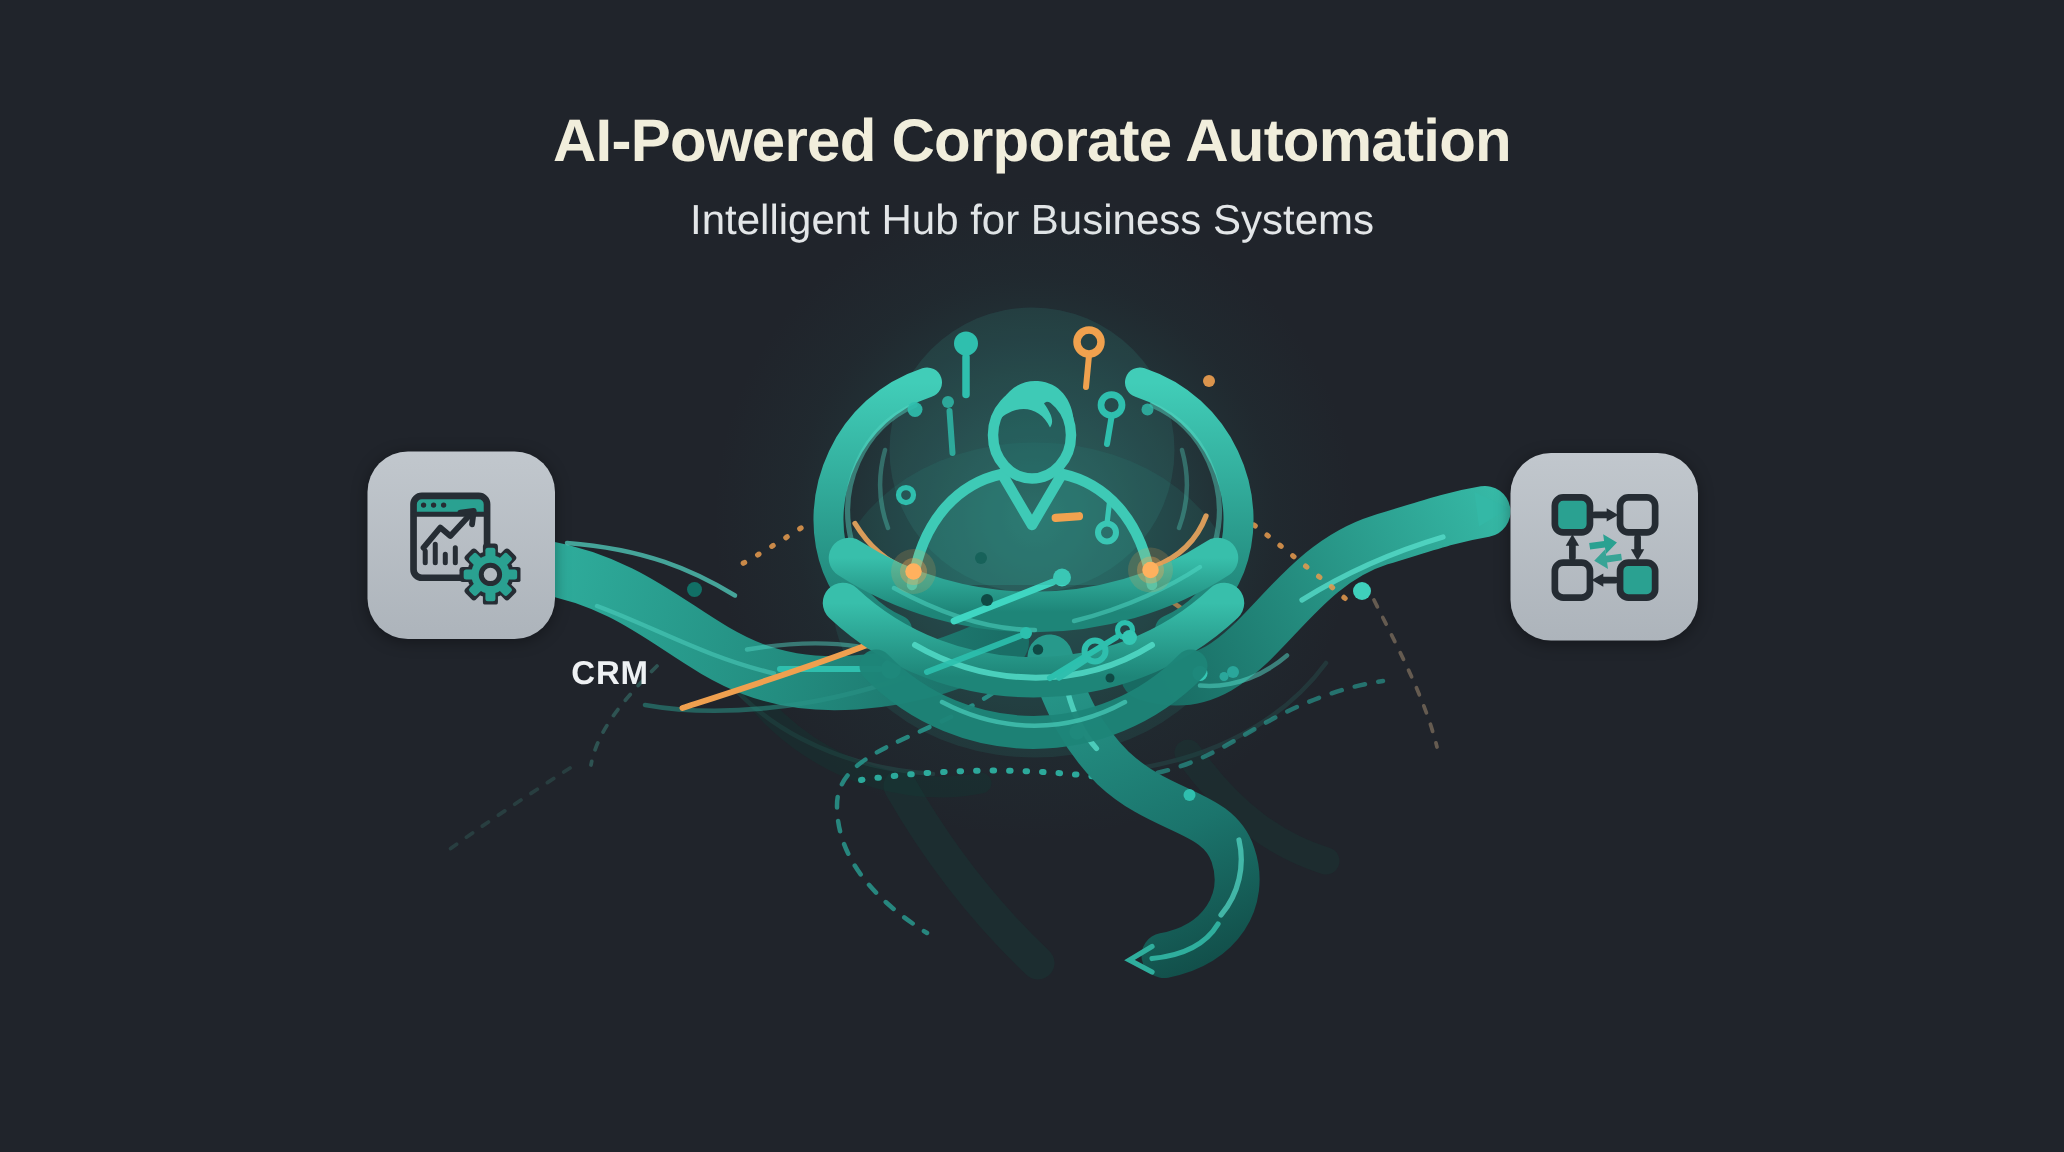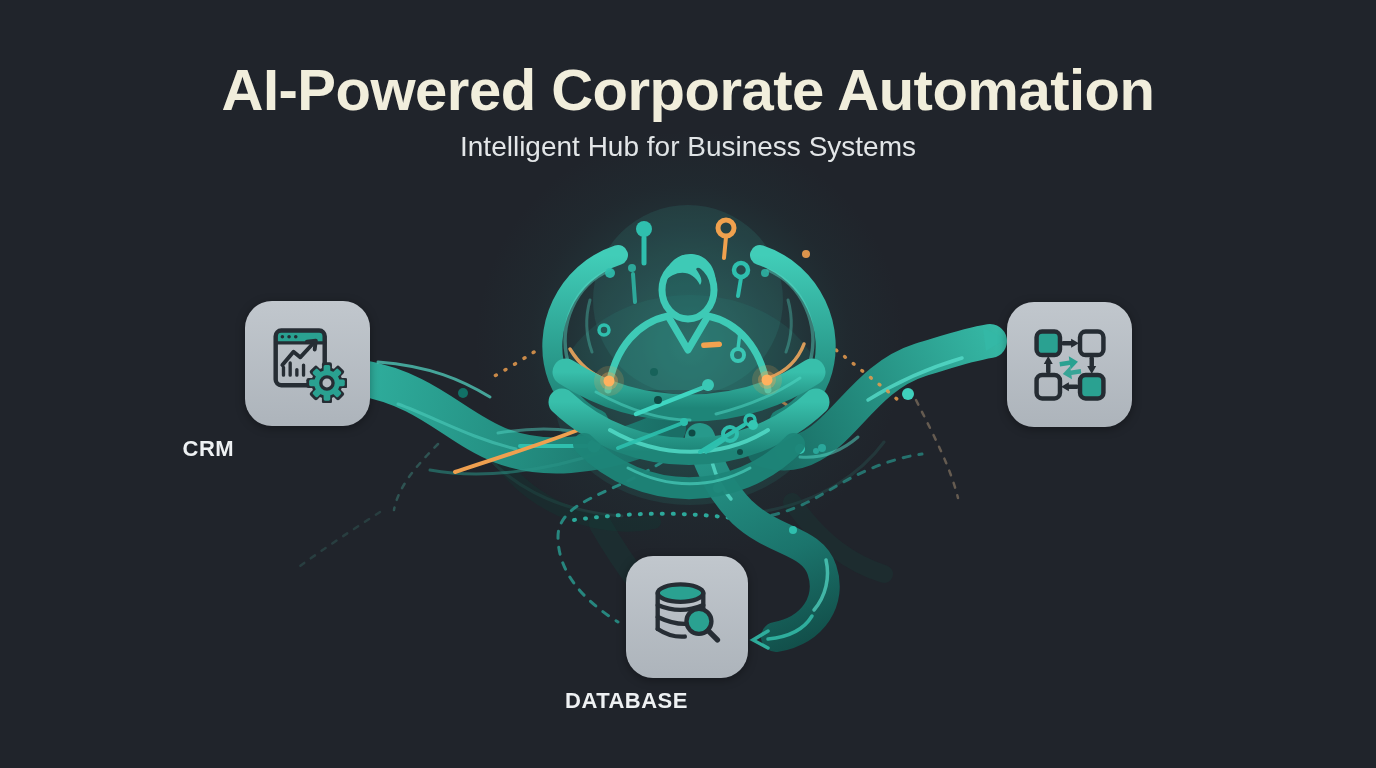--- a/index.html
+++ b/index.html
@@ -2,38 +2,38 @@
 <html><head>
 <meta charset="utf-8">
 <style>
   html,body{margin:0;padding:0;background:#14171c;}
   .stage{
     position:relative;width:1376px;height:768px;overflow:hidden;
     background:#20242b;
     font-family:"Liberation Sans",sans-serif;
   }
   .title{
-    position:absolute;top:56px;left:0;width:100%;text-align:center;
-    font-size:58px;font-weight:800;letter-spacing:-.5px;color:#f1eedc;margin:0;
+    position:absolute;top:72px;left:0;width:100%;text-align:center;
+    font-size:40px;font-weight:800;letter-spacing:-.5px;color:#f1eedc;margin:0;
   }
   .subtitle{
     position:absolute;top:131px;left:0;width:100%;text-align:center;
     font-size:28px;font-weight:500;color:#e3e6e8;margin:0;
   }
   .scene{position:absolute;left:0;top:0;z-index:1;}
   .node{position:absolute;z-index:3;}
   .tile{
     width:125px;height:125px;border-radius:27px;
     background:linear-gradient(180deg,#c1c7cd 0%,#adb4bb 100%);
     box-shadow:0 2px 10px rgba(0,0,0,.35);
     display:flex;align-items:center;justify-content:center;
   }
   .node-label{
     position:absolute;top:100%;margin-top:10px;left:-50%;width:200%;
-    text-align:left;font-size:22px;font-weight:700;letter-spacing:.5px;
+    text-align:right;font-size:22px;font-weight:700;letter-spacing:.5px;
     color:#eef1f3;white-space:nowrap;
   }
   .node-db .tile{width:122px;height:122px;}
 </style>
 </head>
 <body>
 
 <div class="stage">
 
   <h1 class="title">AI-Powered Corporate Automation</h1>
@@ -267,29 +267,14 @@
         <path d="M15.5,41 L15.5,32"></path>
         <polygon points="15.5,27 11.5,34 19.5,34" fill="#252c33" stroke="none"></polygon>
         <g transform="rotate(-8 35 35)" fill="#2aa191" stroke="none">
           <path d="M26,31 h9 v-4 l7.5,6 -7.5,6 v-4 h-9 z"></path>
           <path d="M44,40 h-9 v-4 l-7.5,6 7.5,6 v-4 h9 z" opacity=".9"></path>
         </g>
       </svg>
     </div>
   </div>
 
-  <div class="node node-db" style="left:626px;top:556px;">
-    <div class="tile">
-      <svg width="76" height="76" viewBox="0 0 70 70" fill="none" stroke="#262d34" stroke-width="4" stroke-linecap="round" stroke-linejoin="round">
-        <ellipse cx="29" cy="13" rx="21" ry="8" fill="#2aa191"></ellipse>
-        <path d="M8,13 L8,46"></path>
-        <path d="M50,13 L50,27"></path>
-        <path d="M8,24 Q29,33 50,24"></path>
-        <path d="M8,35 Q25,43 38,41"></path>
-        <path d="M8,46 Q20,54 33,53"></path>
-        <circle cx="46" cy="39" r="11.5" fill="#2aa191"></circle>
-        <path d="M54.5,47.5 L63,56" stroke-width="5"></path>
-      </svg>
-    </div>
-    <div class="node-label">DATABASE</div>
-  </div>
 
 </div>
 
 </body></html>

